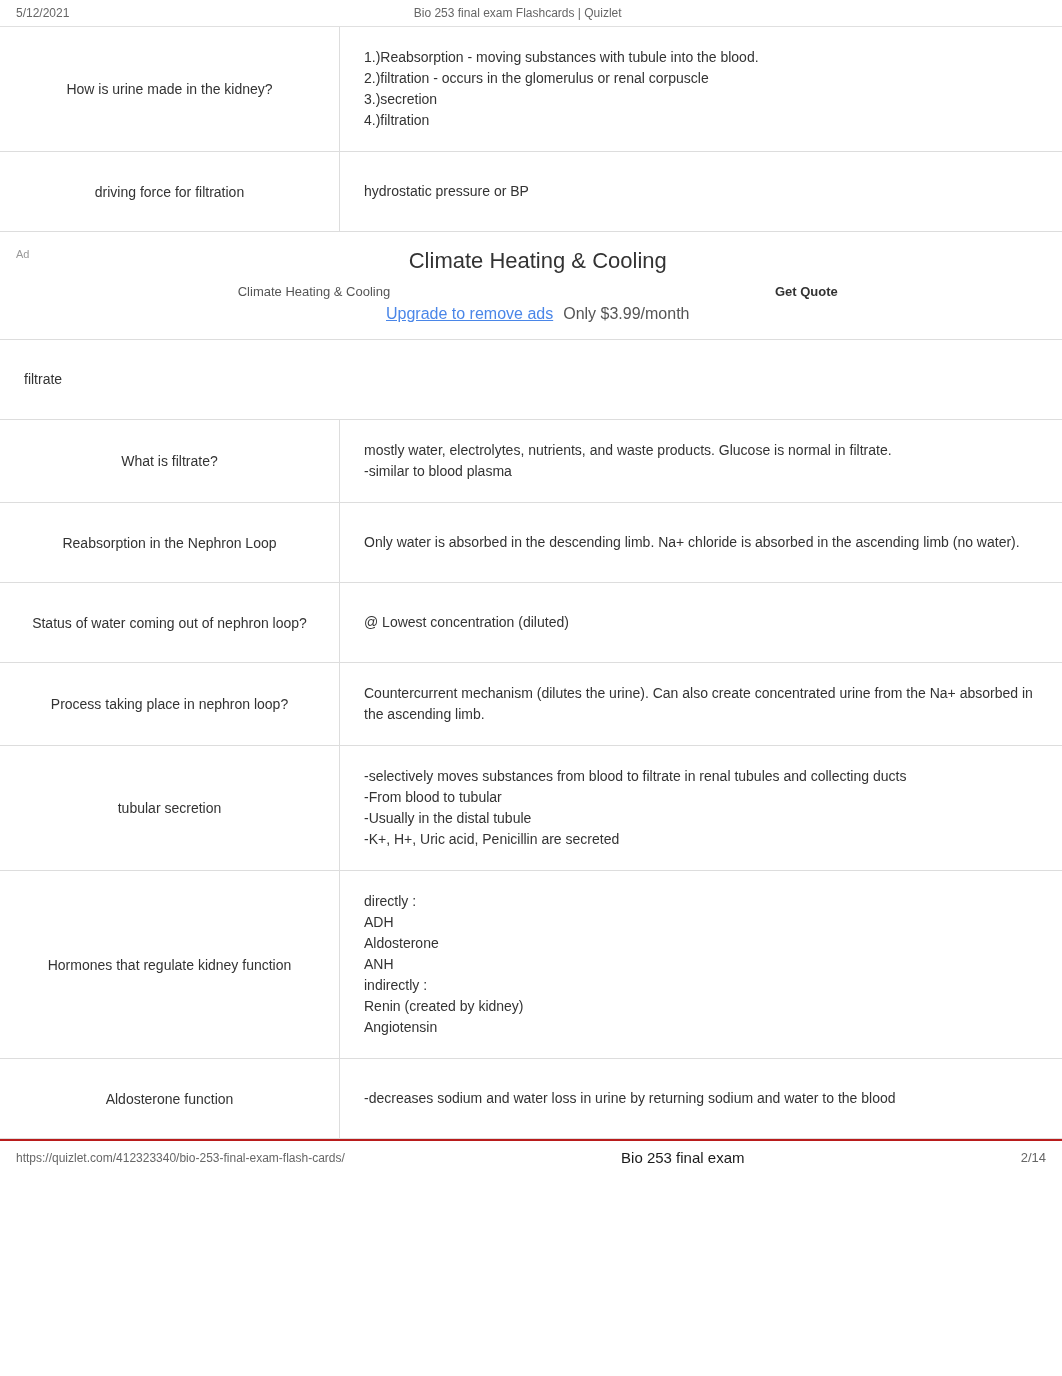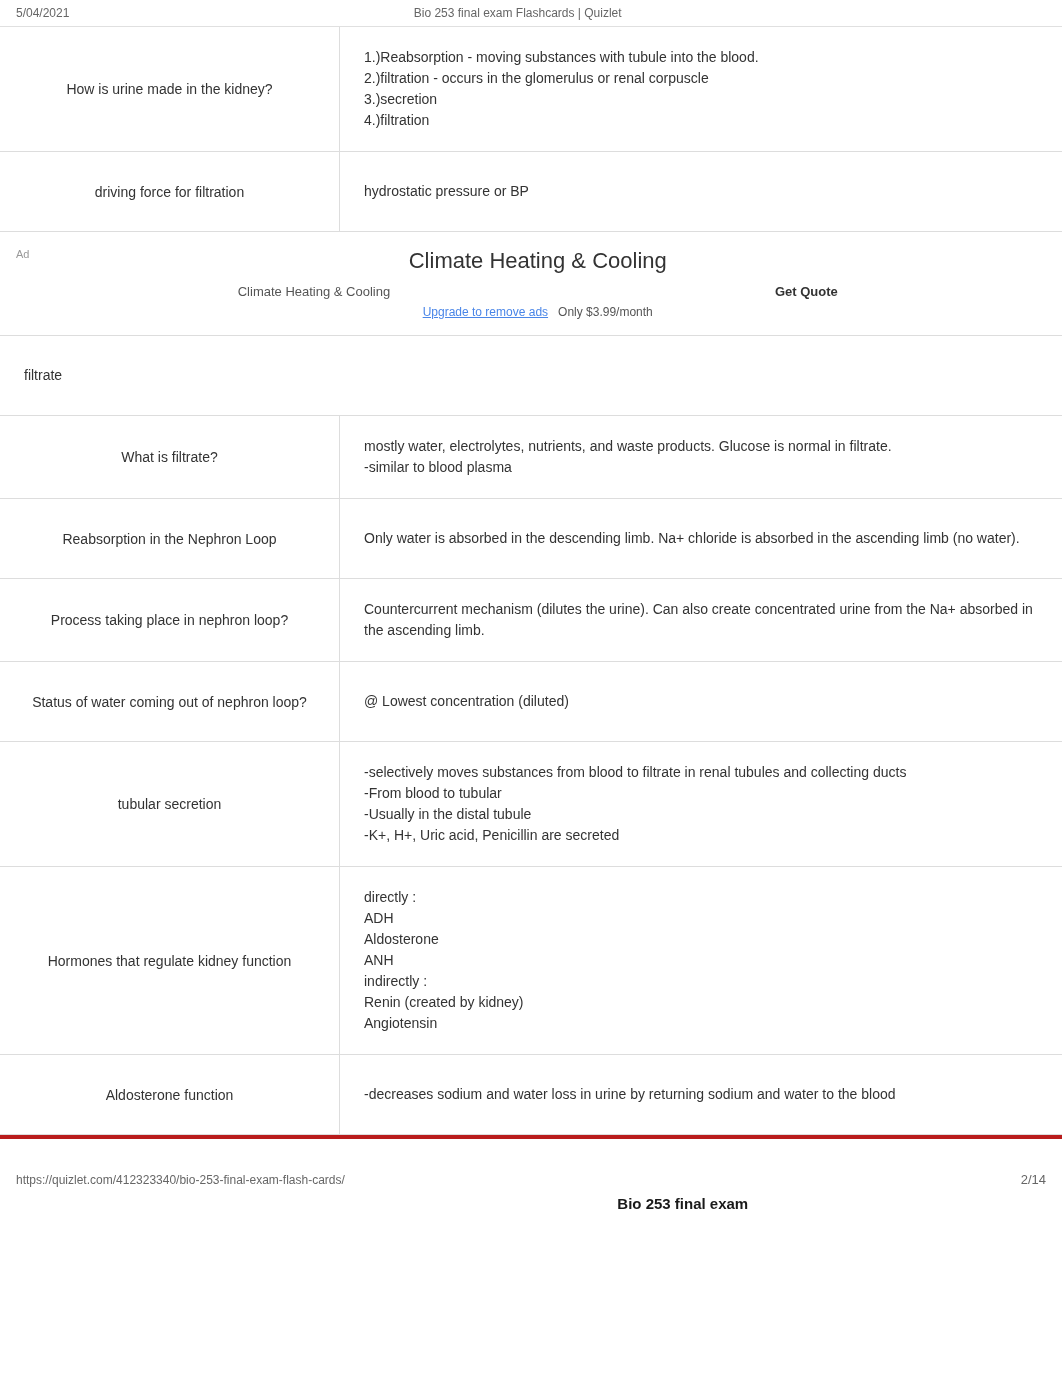--- a/index.html
+++ b/index.html
@@ -87,57 +87,56 @@
     }
     .ad-get-quote {
       font-size: 13px;
       font-weight: bold;
       color: #333;
     }
     .ad-upgrade-row {
       display: flex;
       align-items: center;
       gap: 10px;
-      font-size: 12px;
+      font-size: 16px;
     }
     .ad-upgrade-link {
       color: #4a86e8;
       text-decoration: underline;
       cursor: pointer;
     }
     .ad-only-text {
       color: #555;
     }
     .bottom-bar {
       display: flex;
       justify-content: space-between;
       align-items: center;
       padding: 8px 16px;
       font-size: 12px;
       color: #666;
-      border-top: 4px solid #b91c1c;
+      border-top: 2px solid #b91c1c;
       background: #fff;
     }
     .footer-title {
-      font-weight: bold;
+      font-weight: normal;
       font-size: 15px;
       color: #1a1a1a;
-      margin-top: 48px;
     }
     .page-num {
       color: #666;
       font-size: 13px;
     }
     .def-text { white-space: pre-line; }
   </style>
 </head>
 <body>
 
 <div class="top-bar">
-  <span>5/04/2021</span>
+  <span>5/12/2021</span>
   <span class="top-bar-title">Bio 253 final exam Flashcards | Quizlet</span>
   <span style="width:80px;"></span>
 </div>
 
 <div id="card-container">
     <div class="flashcard-row">
       <div class="card-term">How is urine made in the kidney?</div>
       <div class="card-definition">
         <span class="def-text">1.)Reabsorption - moving substances with tubule into the blood.
 2.)filtration - occurs in the glomerulus or renal corpuscle
@@ -177,29 +176,29 @@
 -similar to blood plasma</span>
       </div>
     </div>
     <div class="flashcard-row">
       <div class="card-term">Reabsorption in the Nephron Loop</div>
       <div class="card-definition">
         <span class="def-text">Only water is absorbed in the descending limb. Na+ chloride is absorbed in the ascending limb (no water).</span>
       </div>
     </div>
     <div class="flashcard-row">
+      <div class="card-term">Status of water coming out of nephron loop?</div>
+      <div class="card-definition">
+        <span class="def-text">@ Lowest concentration (diluted)</span>
+      </div>
+    </div>
+    <div class="flashcard-row">
       <div class="card-term">Process taking place in nephron loop?</div>
       <div class="card-definition">
         <span class="def-text">Countercurrent mechanism (dilutes the urine). Can also create concentrated urine from the Na+ absorbed in the ascending limb.</span>
-      </div>
-    </div>
-    <div class="flashcard-row">
-      <div class="card-term">Status of water coming out of nephron loop?</div>
-      <div class="card-definition">
-        <span class="def-text">@ Lowest concentration (diluted)</span>
       </div>
     </div>
     <div class="flashcard-row">
       <div class="card-term">tubular secretion</div>
       <div class="card-definition">
         <span class="def-text">-selectively moves substances from blood to filtrate in renal tubules and collecting ducts
 -From blood to tubular
 -Usually in the distal tubule
 -K+, H+, Uric acid, Penicillin are secreted</span>
       </div>

